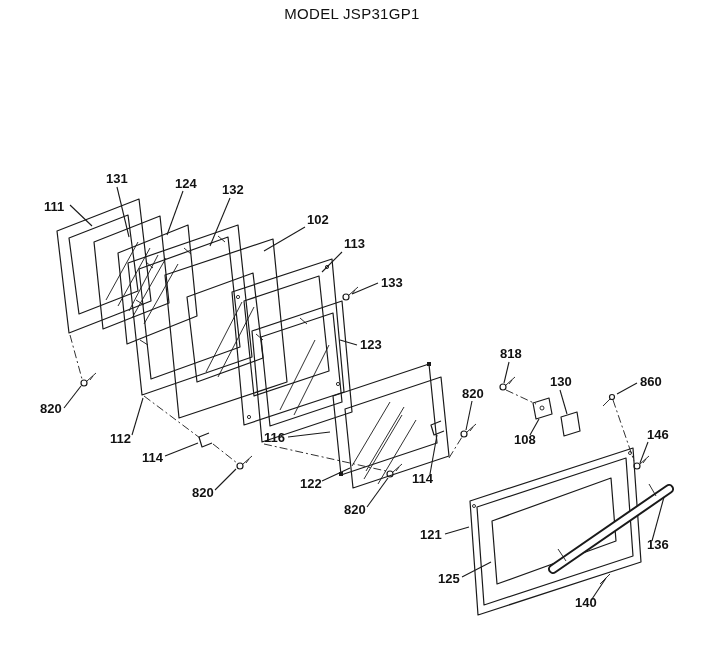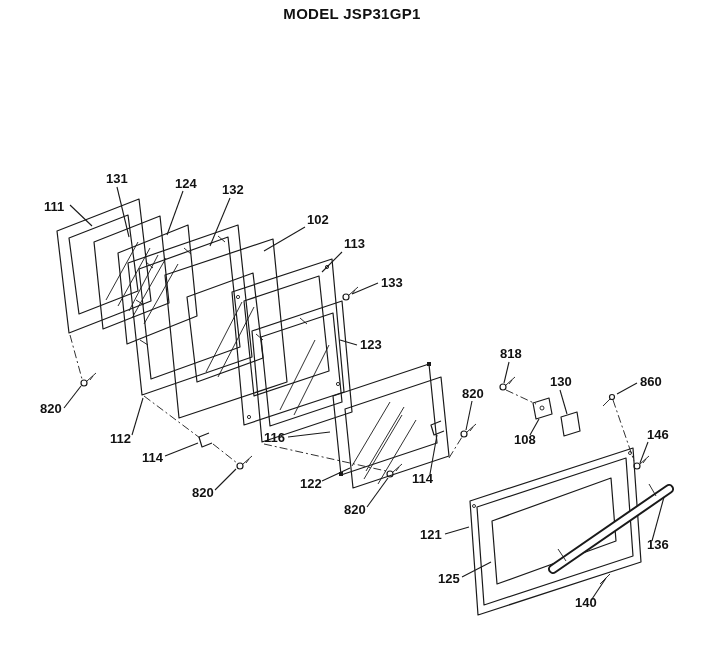--- a/index.html
+++ b/index.html
@@ -1,18 +1,18 @@
 <!DOCTYPE html>
 <html><head>
 <meta charset="utf-8">
 <style>
   html,body{margin:0;padding:0;background:#fff;}
   body{width:704px;height:670px;position:relative;font-family:"Liberation Sans",sans-serif;overflow:hidden;}
   .title{position:absolute;top:5px;left:0;right:0;text-align:center;
-         font-weight:bold;font-size:15px;letter-spacing:.3px;color:#111;}
+         font-weight:normal;font-size:15px;letter-spacing:.3px;color:#111;}
   svg{position:absolute;top:0;left:0;}
   .lbl{font-family:"Liberation Sans",sans-serif;font-weight:bold;font-size:13px;fill:#111;}
   .ln{stroke:#1a1a1a;stroke-width:1.1;fill:none;}
   .outline{stroke:#1a1a1a;stroke-width:1.2;fill:none;stroke-linejoin:round;}
   .thin{stroke:#1a1a1a;stroke-width:.9;fill:none;}
   .dash{stroke:#1a1a1a;stroke-width:.9;fill:none;stroke-dasharray:8 3 2 3;}
 </style>
 </head>
 <body>
 

